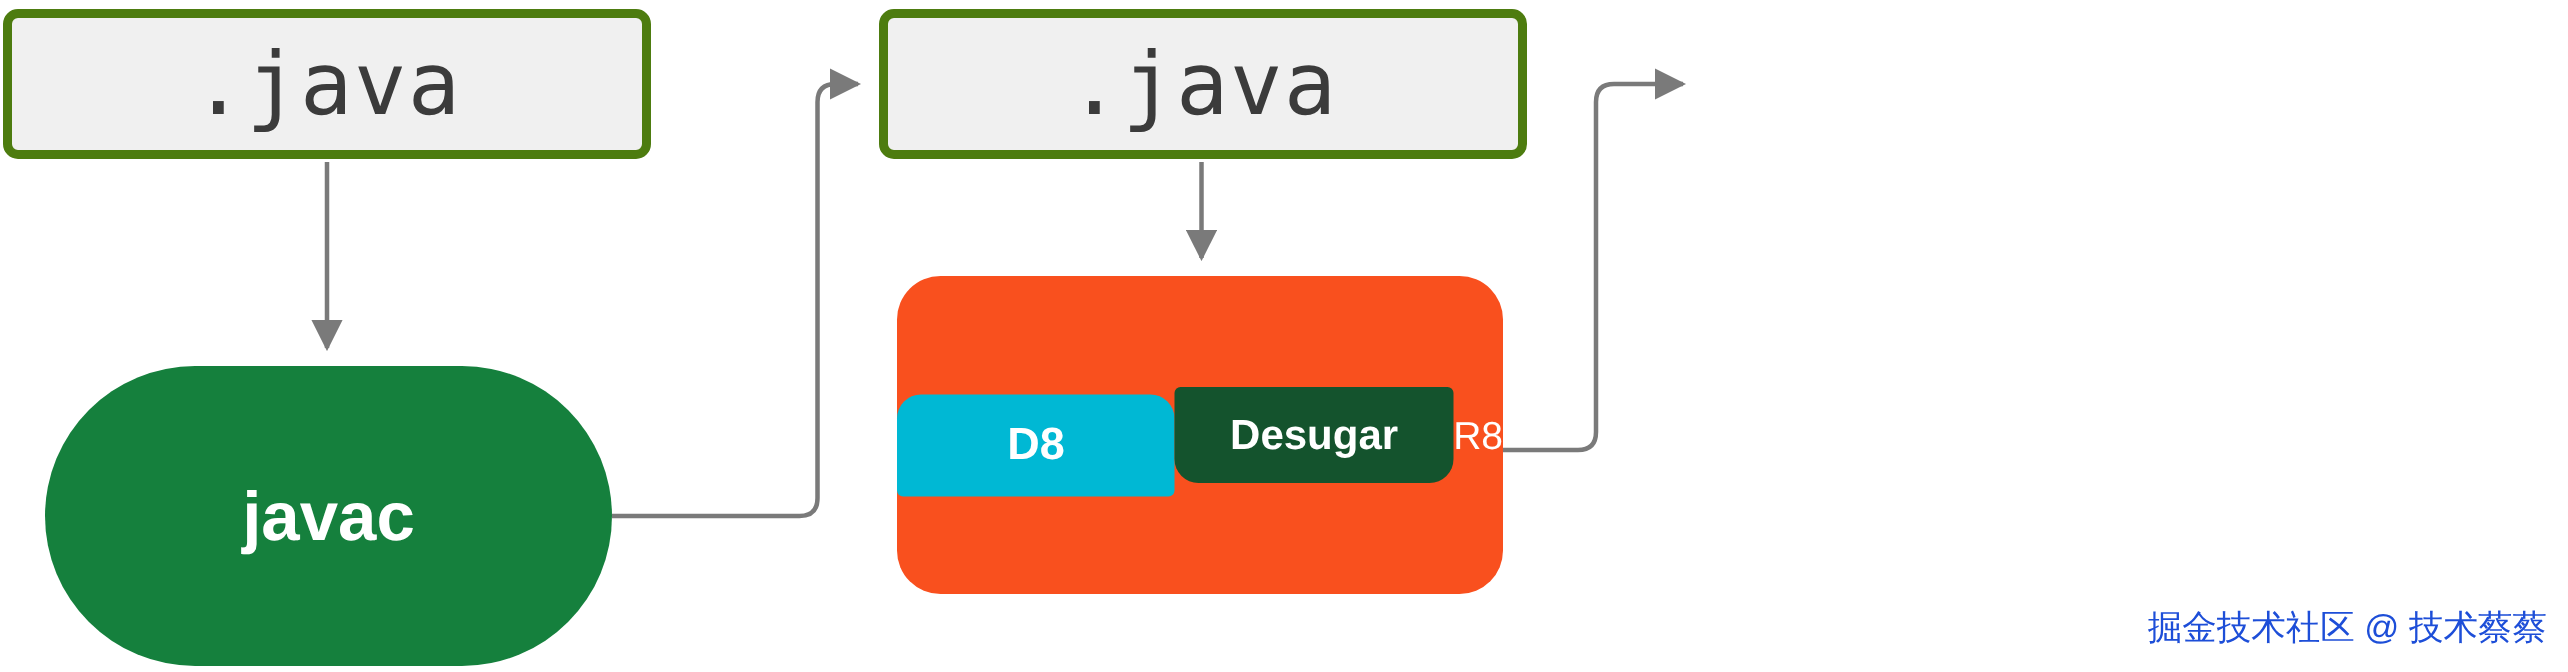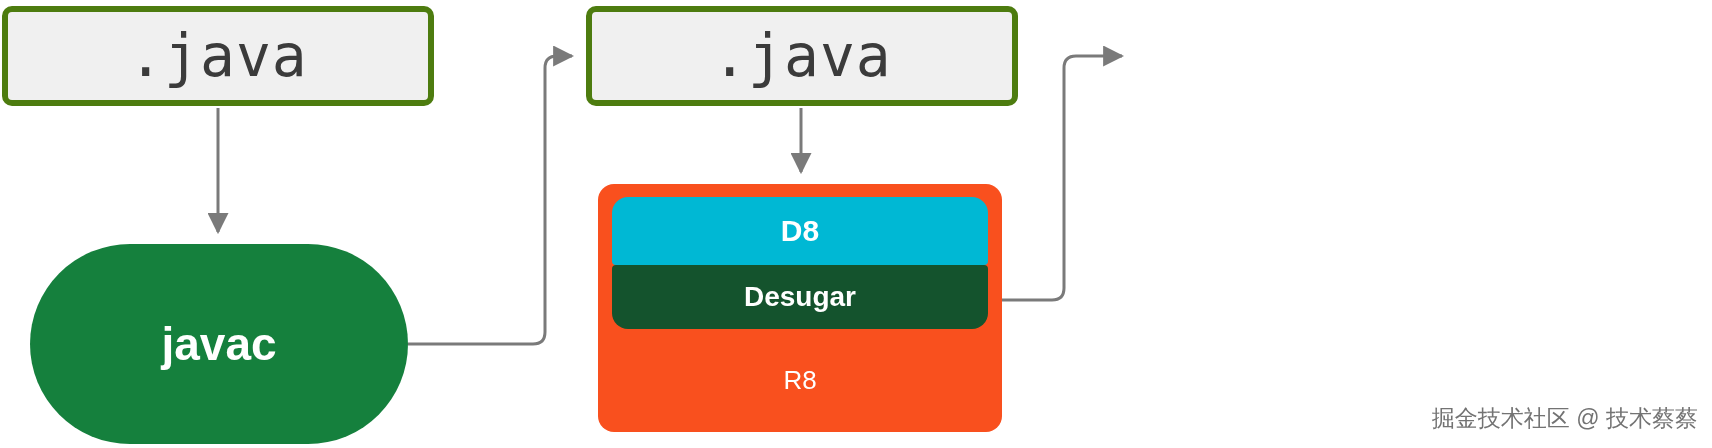--- a/index.html
+++ b/index.html
@@ -54,26 +54,25 @@
     font-size: 46px;
     font-weight: 600;
   }
 
   
   #r8 {
     position: absolute;
     left: 598px;
     top: 184px;
     width: 404px;
-    height: 248px;
+    height: 212px;
     box-sizing: border-box;
     background: #f9501e;
-    border-radius: 16px;
+    border-radius: 29px;
     display: flex;
-    flex-direction: column;
     align-items: center;
   }
   #d8 {
     width: 376px;
     height: 68px;
     margin-top: 13px;
     box-sizing: border-box;
     background: #00b8d4;
     border-radius: 16px 16px 4px 4px;
     display: flex;
@@ -115,21 +114,21 @@
     width: 1712px;
     height: 448px;
     pointer-events: none;
   }
 
   
   #watermark {
     position: absolute;
     right: 14px;
     bottom: 14px;
-    color: #737373;
+    color: #1d4ed8;
     font-size: 23px;
     white-space: nowrap;
   }
 </style>
 </head>
 <body>
 
 <div id="canvas">
 
   <svg id="connectors" viewBox="0 0 1712 448" xmlns="http://www.w3.org/2000/svg">

